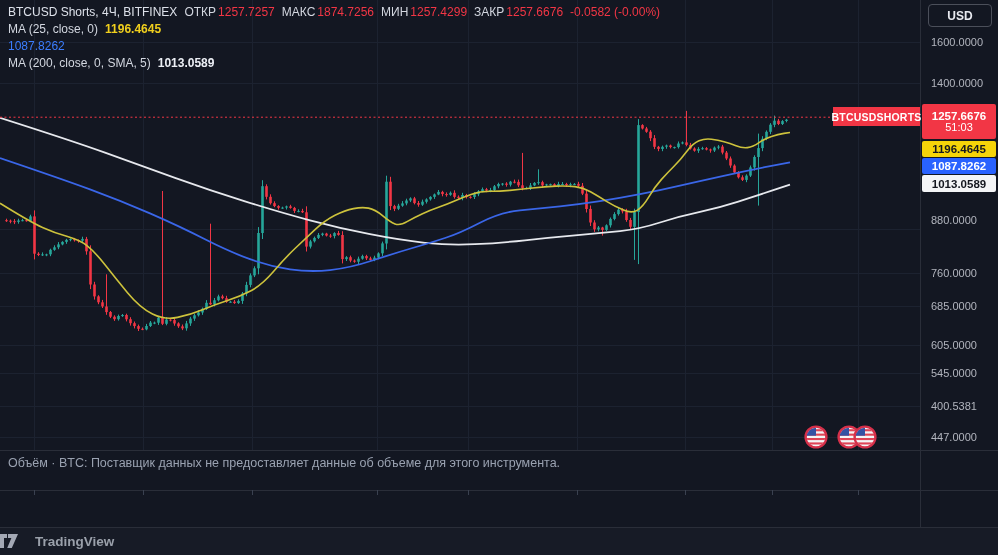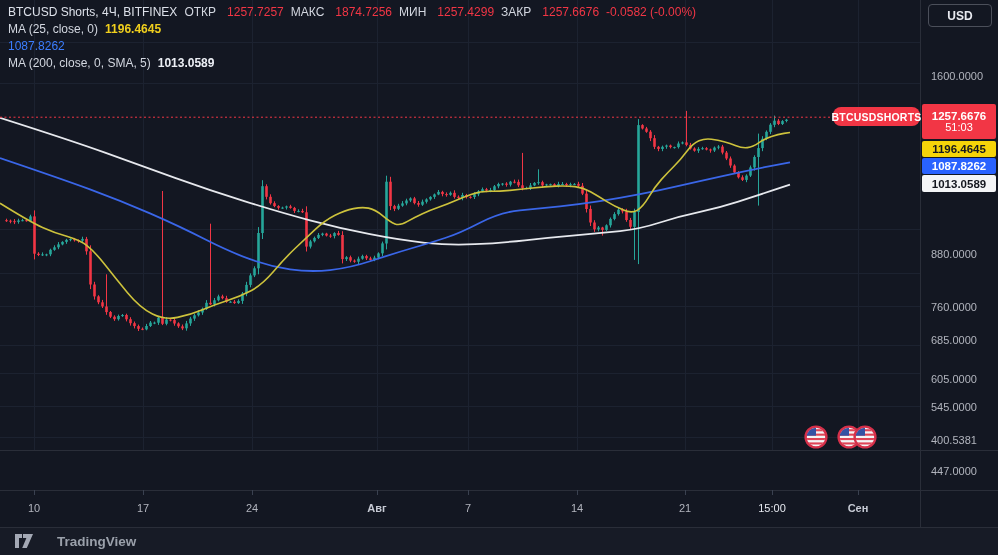--- a/index.html
+++ b/index.html
@@ -3,52 +3,52 @@
 <meta charset="utf-8">
 <style>
   html,body{margin:0;padding:0;background:#131722;}
   #app{position:relative;width:998px;height:555px;background:#131722;overflow:hidden;
        font-family:"Liberation Sans",sans-serif;-webkit-font-smoothing:antialiased;}
   #chart-svg{position:absolute;left:0;top:0;z-index:1;}
   
   .legend{position:absolute;left:8px;top:4px;z-index:5;font-size:12px;line-height:17px;white-space:nowrap;}
   .legend-row{display:flex;align-items:center;gap:7px;height:17px;}
   .sym-title{color:#dde1ea;font-weight:400;font-size:12px;}
-  .ohlc-pair{display:flex;gap:11px;justify-content:center;}
+  .ohlc-pair{display:flex;gap:2px;justify-content:center;}
   .ohlc-label{color:#d3d7e0;}
   .ohlc-val{color:#f23645;}
   .chg{color:#f23645;}
   .ma-label{color:#d3d7e0;}
   .ma-val{font-weight:700;}
   
   .price-axis{position:absolute;left:920px;top:0;width:78px;height:527px;z-index:4;}
   .usd-btn{position:absolute;left:8px;top:4px;width:62px;height:21px;border:1px solid #4b4f5a;border-radius:4px;
            color:#e8eaf0;font-size:12px;font-weight:700;display:flex;align-items:center;justify-content:center;cursor:pointer;text-align:right;}
-  .tick{position:absolute;left:11px;transform:translateY(-50%);color:#b2b5be;font-size:11px;margin-top:34px;}
+  .tick{position:absolute;left:11px;transform:translateY(-50%);color:#b2b5be;font-size:11px;}
   .pbox{position:absolute;left:2px;width:74px;border-radius:2px;display:flex;flex-direction:column;
         align-items:center;justify-content:center;font-size:11.5px;font-weight:700;z-index:6;}
   .pbox .sub{font-size:11px;font-weight:400;margin-top:-1px;}
   #pbox-last{top:104px;height:35px;}
   #pbox-ma25{top:141px;height:16px;}
   #pbox-ma100{top:158px;height:16px;}
   #pbox-ma200{top:175px;height:17px;}
   
   .series-tag{position:absolute;left:833px;top:107px;width:87px;height:19px;background:#f23645;color:#fff;
-              z-index:5;font-size:10.5px;font-weight:700;display:flex;align-items:center;justify-content:center;letter-spacing:.2px;border-radius:8px;}
+              z-index:5;font-size:10.5px;font-weight:700;display:flex;align-items:center;justify-content:center;letter-spacing:.2px;}
   
   .vol-note{position:absolute;left:8px;top:456px;z-index:5;color:#9aa2b1;font-size:12.5px;}
   
   .time-axis{position:absolute;left:0;top:490px;width:998px;height:37px;z-index:4;}
   .tlabel{position:absolute;top:12px;transform:translateX(-50%);color:#b2b5be;font-size:11px;}
   .tlabel.month{font-weight:700;color:#c6cad4;}
   .tlabel.hl{color:#e6e9f0;}
   
   .footer{position:absolute;left:0;top:528px;width:998px;height:27px;background:#171b26;z-index:4;
           display:flex;align-items:center;}
-  .brand{display:flex;align-items:flex-end;gap:23px;margin-left:15px;cursor:pointer;}
+  .brand{display:flex;align-items:flex-end;gap:16px;margin-left:0;cursor:pointer;}
   .brand-text{color:#9aa0aa;font-size:13.5px;font-weight:700;}
 </style>
 </head>
 <body>
 
 <div id="app">
 
   <svg id="chart-svg" width="998" height="555" viewBox="0 0 998 555">
       <line x1="0" y1="42.5" x2="920" y2="42.5" stroke="#1c2230" stroke-width="1"></line>
       <line x1="0" y1="83.5" x2="920" y2="83.5" stroke="#1c2230" stroke-width="1"></line>
@@ -381,32 +381,22 @@
       <span>1196.4645</span>
     </div>
     <div class="pbox" id="pbox-ma100" style="background: rgb(41, 98, 255); color: rgb(255, 255, 255);">
       <span>1087.8262</span>
     </div>
     <div class="pbox" id="pbox-ma200" style="background: rgb(244, 245, 247); color: rgb(20, 23, 31);">
       <span>1013.0589</span>
     </div>
   </div>
 
-
-  <div class="time-axis" id="time-axis">
-      <span class="tlabel" style="left:34px">10</span>
-      <span class="tlabel" style="left:143px">17</span>
-      <span class="tlabel" style="left:252px">24</span>
-      <span class="tlabel month" style="left:377px">Авг</span>
-      <span class="tlabel" style="left:468px">7</span>
-      <span class="tlabel" style="left:577px">14</span>
-      <span class="tlabel" style="left:685px">21</span>
-      <span class="tlabel hl" style="left:772px">15:00</span>
-      <span class="tlabel month" style="left:858px">Сен</span>
-    </div>
+  <div class="vol-note">Объём · BTC: Поставщик данных не предоставляет данные об объеме для этого инструмента.</div>
+
 
   <div class="footer">
     <div class="brand">
       <svg width="19" height="15" viewBox="0 0 19 15">
         <path d="M0 0 h7 v4 h-3 v10 h-4 z" fill="#a3a8b4"></path>
         <path d="M8 0 h10 l-6.2 14 h-4.6 l4.2-10 h-3.4 z" fill="#a3a8b4"></path>
       </svg>
       <span class="brand-text">TradingView</span>
     </div>
   </div>

